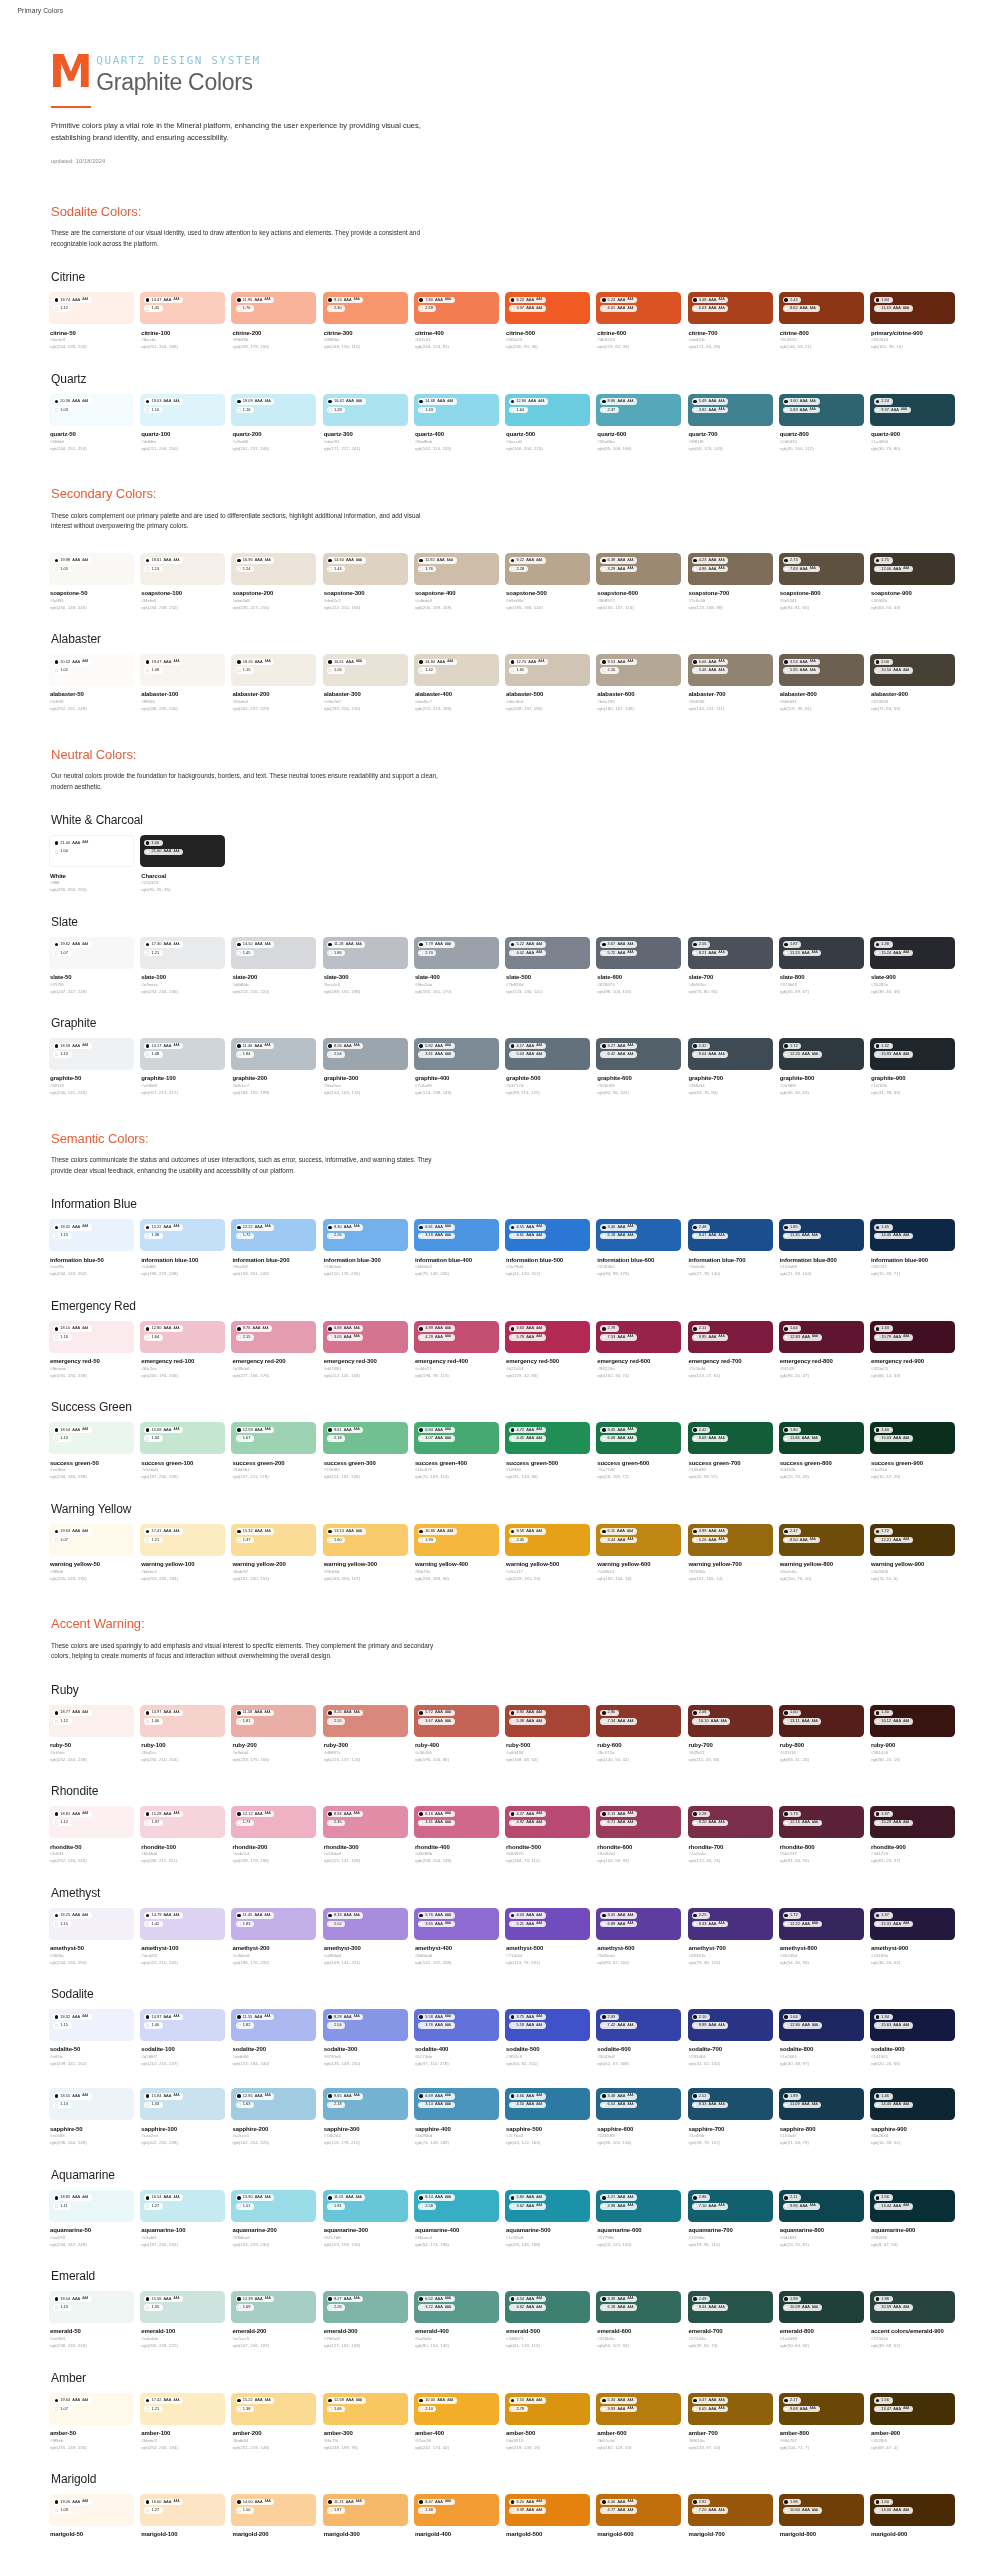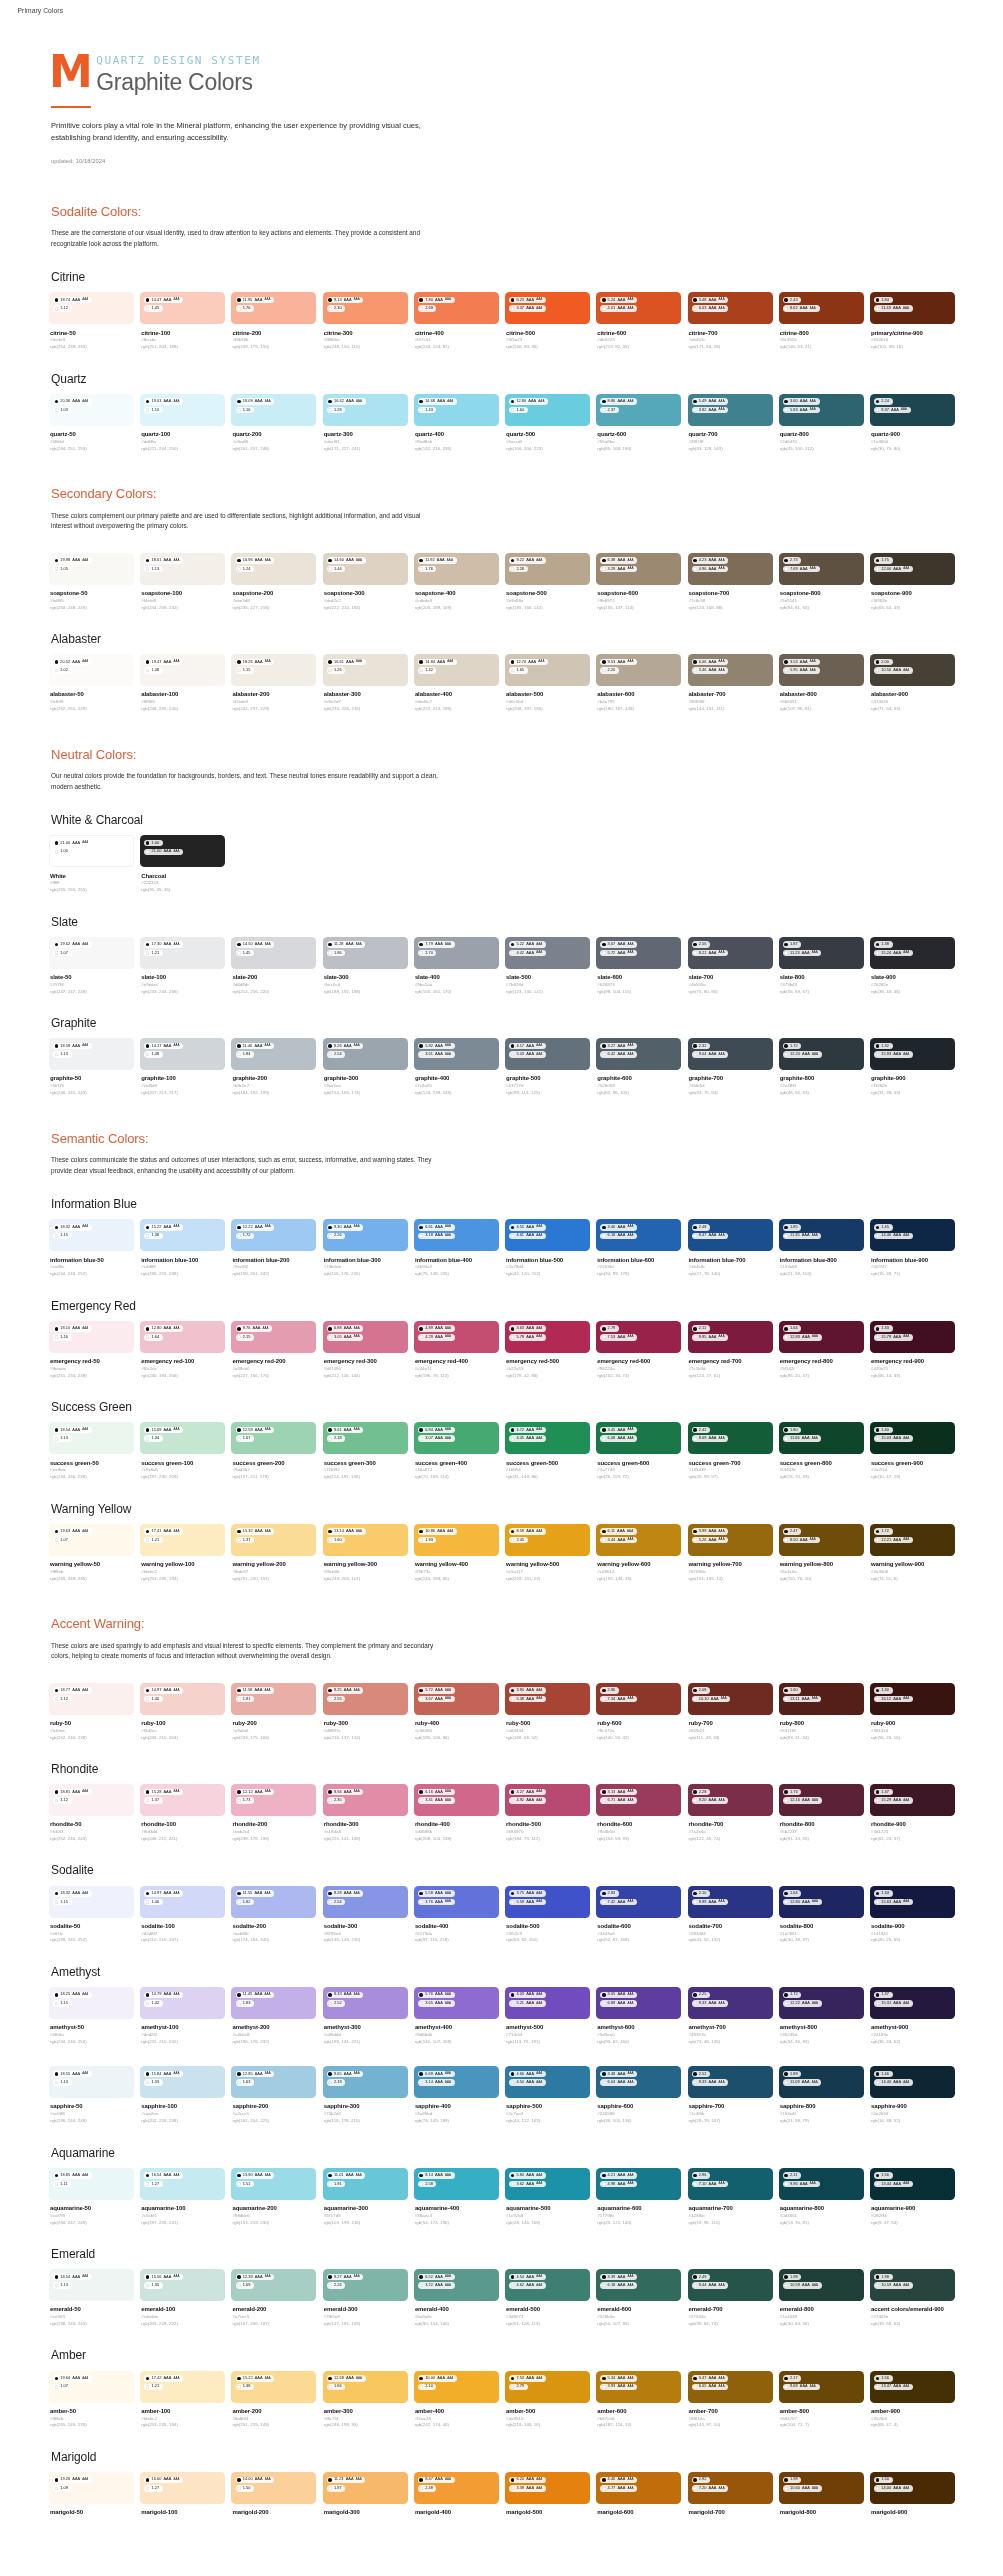--- a/index.html
+++ b/index.html
@@ -2249,20 +2249,21 @@
                 <div class="swatch-rgb">rgb(74, 51, 6)</div>
               </div>
             </div>
           </div>
         </div>
       </div>
       <div class="section">
         <h2 class="section-title">Accent Warning:</h2>
         <p class="section-desc">These colors are used sparingly to add emphasis and visual interest to specific elements. They complement the primary and secondary colors, helping to create moments of focus and interaction without overwhelming the overall design.</p>
         <div class="ramp">
+          <div class="ramp-name">Ruby</div>
           <div class="ramp-grid">
             <div class="swatch-cell">
               <div class="swatch" style="background: rgb(252, 240, 238);">
                 <span class="badge on-light">
                   <span class="dot black"></span>
                   <span class="aaa">18.77</span>
                   <span class="aaa">AAA</span>
                   <span class="aaa-sm">AAA</span>
                 </span>
                 <span class="badge on-light">
@@ -2648,20 +2649,221 @@
               </div>
               <div class="swatch-meta">
                 <div class="swatch-label">rhondite-900</div>
                 <div class="swatch-hex">#3d1725</div>
                 <div class="swatch-rgb">rgb(61, 23, 37)</div>
               </div>
             </div>
           </div>
         </div>
         <div class="ramp">
+          <div class="ramp-name">Amethyst</div>
+          <div class="ramp-grid">
+            <div class="swatch-cell">
+              <div class="swatch" style="background: rgb(244, 240, 250);">
+                <span class="badge on-light">
+                  <span class="dot black"></span>
+                  <span class="aaa">18.25</span>
+                  <span class="aaa">AAA</span>
+                  <span class="aaa-sm">AAA</span>
+                </span>
+                <span class="badge on-light">
+                  <span class="dot white"></span>
+                  <span class="aaa">1.15</span>
+                </span>
+              </div>
+              <div class="swatch-meta">
+                <div class="swatch-label">amethyst-50</div>
+                <div class="swatch-hex">#f4f0fa</div>
+                <div class="swatch-rgb">rgb(244, 240, 250)</div>
+              </div>
+            </div>
+            <div class="swatch-cell">
+              <div class="swatch" style="background: rgb(222, 210, 242);">
+                <span class="badge on-light">
+                  <span class="dot black"></span>
+                  <span class="aaa">14.79</span>
+                  <span class="aaa">AAA</span>
+                  <span class="aaa-sm">AAA</span>
+                </span>
+                <span class="badge on-light">
+                  <span class="dot white"></span>
+                  <span class="aaa">1.42</span>
+                </span>
+              </div>
+              <div class="swatch-meta">
+                <div class="swatch-label">amethyst-100</div>
+                <div class="swatch-hex">#ded2f2</div>
+                <div class="swatch-rgb">rgb(222, 210, 242)</div>
+              </div>
+            </div>
+            <div class="swatch-cell">
+              <div class="swatch" style="background: rgb(196, 176, 232);">
+                <span class="badge on-light">
+                  <span class="dot black"></span>
+                  <span class="aaa">11.45</span>
+                  <span class="aaa">AAA</span>
+                  <span class="aaa-sm">AAA</span>
+                </span>
+                <span class="badge on-light">
+                  <span class="dot white"></span>
+                  <span class="aaa">1.83</span>
+                </span>
+              </div>
+              <div class="swatch-meta">
+                <div class="swatch-label">amethyst-200</div>
+                <div class="swatch-hex">#c4b0e8</div>
+                <div class="swatch-rgb">rgb(196, 176, 232)</div>
+              </div>
+            </div>
+            <div class="swatch-cell">
+              <div class="swatch" style="background: rgb(169, 141, 221);">
+                <span class="badge on-dark">
+                  <span class="dot black"></span>
+                  <span class="aaa">8.33</span>
+                  <span class="aaa">AAA</span>
+                  <span class="aaa-sm">AAA</span>
+                </span>
+                <span class="badge on-dark">
+                  <span class="dot white"></span>
+                  <span class="aaa">2.52</span>
+                </span>
+              </div>
+              <div class="swatch-meta">
+                <div class="swatch-label">amethyst-300</div>
+                <div class="swatch-hex">#a98ddd</div>
+                <div class="swatch-rgb">rgb(169, 141, 221)</div>
+              </div>
+            </div>
+            <div class="swatch-cell">
+              <div class="swatch" style="background: rgb(141, 107, 208);">
+                <span class="badge on-dark">
+                  <span class="dot black"></span>
+                  <span class="aaa">5.76</span>
+                  <span class="aaa">AAA</span>
+                  <span class="aaa-sm">AAA</span>
+                </span>
+                <span class="badge on-dark">
+                  <span class="dot white"></span>
+                  <span class="aaa">3.65</span>
+                  <span class="aaa">AAA</span>
+                  <span class="aaa-sm">AAA</span>
+                </span>
+              </div>
+              <div class="swatch-meta">
+                <div class="swatch-label">amethyst-400</div>
+                <div class="swatch-hex">#8d6bd0</div>
+                <div class="swatch-rgb">rgb(141, 107, 208)</div>
+              </div>
+            </div>
+            <div class="swatch-cell">
+              <div class="swatch" style="background: rgb(113, 76, 191);">
+                <span class="badge on-dark">
+                  <span class="dot black"></span>
+                  <span class="aaa">4.03</span>
+                  <span class="aaa">AAA</span>
+                  <span class="aaa-sm">AAA</span>
+                </span>
+                <span class="badge on-dark">
+                  <span class="dot white"></span>
+                  <span class="aaa">5.21</span>
+                  <span class="aaa">AAA</span>
+                  <span class="aaa-sm">AAA</span>
+                </span>
+              </div>
+              <div class="swatch-meta">
+                <div class="swatch-label">amethyst-500</div>
+                <div class="swatch-hex">#714cbf</div>
+                <div class="swatch-rgb">rgb(113, 76, 191)</div>
+              </div>
+            </div>
+            <div class="swatch-cell">
+              <div class="swatch" style="background: rgb(93, 62, 160);">
+                <span class="badge on-dark">
+                  <span class="dot black"></span>
+                  <span class="aaa">3.05</span>
+                  <span class="aaa">AAA</span>
+                  <span class="aaa-sm">AAA</span>
+                </span>
+                <span class="badge on-dark">
+                  <span class="dot white"></span>
+                  <span class="aaa">6.89</span>
+                  <span class="aaa">AAA</span>
+                  <span class="aaa-sm">AAA</span>
+                </span>
+              </div>
+              <div class="swatch-meta">
+                <div class="swatch-label">amethyst-600</div>
+                <div class="swatch-hex">#5d3ea0</div>
+                <div class="swatch-rgb">rgb(93, 62, 160)</div>
+              </div>
+            </div>
+            <div class="swatch-cell">
+              <div class="swatch" style="background: rgb(73, 48, 126);">
+                <span class="badge on-dark">
+                  <span class="dot black"></span>
+                  <span class="aaa">2.25</span>
+                </span>
+                <span class="badge on-dark">
+                  <span class="dot white"></span>
+                  <span class="aaa">9.33</span>
+                  <span class="aaa">AAA</span>
+                  <span class="aaa-sm">AAA</span>
+                </span>
+              </div>
+              <div class="swatch-meta">
+                <div class="swatch-label">amethyst-700</div>
+                <div class="swatch-hex">#49307e</div>
+                <div class="swatch-rgb">rgb(73, 48, 126)</div>
+              </div>
+            </div>
+            <div class="swatch-cell">
+              <div class="swatch" style="background: rgb(54, 36, 93);">
+                <span class="badge on-dark">
+                  <span class="dot black"></span>
+                  <span class="aaa">1.72</span>
+                </span>
+                <span class="badge on-dark">
+                  <span class="dot white"></span>
+                  <span class="aaa">12.22</span>
+                  <span class="aaa">AAA</span>
+                  <span class="aaa-sm">AAA</span>
+                </span>
+              </div>
+              <div class="swatch-meta">
+                <div class="swatch-label">amethyst-800</div>
+                <div class="swatch-hex">#36245d</div>
+                <div class="swatch-rgb">rgb(54, 36, 93)</div>
+              </div>
+            </div>
+            <div class="swatch-cell">
+              <div class="swatch" style="background: rgb(36, 24, 62);">
+                <span class="badge on-dark">
+                  <span class="dot black"></span>
+                  <span class="aaa">1.37</span>
+                </span>
+                <span class="badge on-dark">
+                  <span class="dot white"></span>
+                  <span class="aaa">15.31</span>
+                  <span class="aaa">AAA</span>
+                  <span class="aaa-sm">AAA</span>
+                </span>
+              </div>
+              <div class="swatch-meta">
+                <div class="swatch-label">amethyst-900</div>
+                <div class="swatch-hex">#24183e</div>
+                <div class="swatch-rgb">rgb(36, 24, 62)</div>
+              </div>
+            </div>
+          </div>
+        </div>
+        <div class="ramp">
           <div class="ramp-name">Sodalite</div>
           <div class="ramp-grid">
             <div class="swatch-cell">
               <div class="swatch" style="background: rgb(239, 241, 252);">
                 <span class="badge on-light">
                   <span class="dot black"></span>
                   <span class="aaa">18.32</span>
                   <span class="aaa">AAA</span>
                   <span class="aaa-sm">AAA</span>
                 </span>
@@ -2842,221 +3044,20 @@
                   <span class="dot white"></span>
                   <span class="aaa">15.63</span>
                   <span class="aaa">AAA</span>
                   <span class="aaa-sm">AAA</span>
                 </span>
               </div>
               <div class="swatch-meta">
                 <div class="swatch-label">sodalite-900</div>
                 <div class="swatch-hex">#141941</div>
                 <div class="swatch-rgb">rgb(20, 25, 65)</div>
-              </div>
-            </div>
-          </div>
-        </div>
-        <div class="ramp">
-          <div class="ramp-name">Amethyst</div>
-          <div class="ramp-grid">
-            <div class="swatch-cell">
-              <div class="swatch" style="background: rgb(244, 240, 250);">
-                <span class="badge on-light">
-                  <span class="dot black"></span>
-                  <span class="aaa">18.25</span>
-                  <span class="aaa">AAA</span>
-                  <span class="aaa-sm">AAA</span>
-                </span>
-                <span class="badge on-light">
-                  <span class="dot white"></span>
-                  <span class="aaa">1.15</span>
-                </span>
-              </div>
-              <div class="swatch-meta">
-                <div class="swatch-label">amethyst-50</div>
-                <div class="swatch-hex">#f4f0fa</div>
-                <div class="swatch-rgb">rgb(244, 240, 250)</div>
-              </div>
-            </div>
-            <div class="swatch-cell">
-              <div class="swatch" style="background: rgb(222, 210, 242);">
-                <span class="badge on-light">
-                  <span class="dot black"></span>
-                  <span class="aaa">14.79</span>
-                  <span class="aaa">AAA</span>
-                  <span class="aaa-sm">AAA</span>
-                </span>
-                <span class="badge on-light">
-                  <span class="dot white"></span>
-                  <span class="aaa">1.42</span>
-                </span>
-              </div>
-              <div class="swatch-meta">
-                <div class="swatch-label">amethyst-100</div>
-                <div class="swatch-hex">#ded2f2</div>
-                <div class="swatch-rgb">rgb(222, 210, 242)</div>
-              </div>
-            </div>
-            <div class="swatch-cell">
-              <div class="swatch" style="background: rgb(196, 176, 232);">
-                <span class="badge on-light">
-                  <span class="dot black"></span>
-                  <span class="aaa">11.45</span>
-                  <span class="aaa">AAA</span>
-                  <span class="aaa-sm">AAA</span>
-                </span>
-                <span class="badge on-light">
-                  <span class="dot white"></span>
-                  <span class="aaa">1.83</span>
-                </span>
-              </div>
-              <div class="swatch-meta">
-                <div class="swatch-label">amethyst-200</div>
-                <div class="swatch-hex">#c4b0e8</div>
-                <div class="swatch-rgb">rgb(196, 176, 232)</div>
-              </div>
-            </div>
-            <div class="swatch-cell">
-              <div class="swatch" style="background: rgb(169, 141, 221);">
-                <span class="badge on-dark">
-                  <span class="dot black"></span>
-                  <span class="aaa">8.33</span>
-                  <span class="aaa">AAA</span>
-                  <span class="aaa-sm">AAA</span>
-                </span>
-                <span class="badge on-dark">
-                  <span class="dot white"></span>
-                  <span class="aaa">2.52</span>
-                </span>
-              </div>
-              <div class="swatch-meta">
-                <div class="swatch-label">amethyst-300</div>
-                <div class="swatch-hex">#a98ddd</div>
-                <div class="swatch-rgb">rgb(169, 141, 221)</div>
-              </div>
-            </div>
-            <div class="swatch-cell">
-              <div class="swatch" style="background: rgb(141, 107, 208);">
-                <span class="badge on-dark">
-                  <span class="dot black"></span>
-                  <span class="aaa">5.76</span>
-                  <span class="aaa">AAA</span>
-                  <span class="aaa-sm">AAA</span>
-                </span>
-                <span class="badge on-dark">
-                  <span class="dot white"></span>
-                  <span class="aaa">3.65</span>
-                  <span class="aaa">AAA</span>
-                  <span class="aaa-sm">AAA</span>
-                </span>
-              </div>
-              <div class="swatch-meta">
-                <div class="swatch-label">amethyst-400</div>
-                <div class="swatch-hex">#8d6bd0</div>
-                <div class="swatch-rgb">rgb(141, 107, 208)</div>
-              </div>
-            </div>
-            <div class="swatch-cell">
-              <div class="swatch" style="background: rgb(113, 76, 191);">
-                <span class="badge on-dark">
-                  <span class="dot black"></span>
-                  <span class="aaa">4.03</span>
-                  <span class="aaa">AAA</span>
-                  <span class="aaa-sm">AAA</span>
-                </span>
-                <span class="badge on-dark">
-                  <span class="dot white"></span>
-                  <span class="aaa">5.21</span>
-                  <span class="aaa">AAA</span>
-                  <span class="aaa-sm">AAA</span>
-                </span>
-              </div>
-              <div class="swatch-meta">
-                <div class="swatch-label">amethyst-500</div>
-                <div class="swatch-hex">#714cbf</div>
-                <div class="swatch-rgb">rgb(113, 76, 191)</div>
-              </div>
-            </div>
-            <div class="swatch-cell">
-              <div class="swatch" style="background: rgb(93, 62, 160);">
-                <span class="badge on-dark">
-                  <span class="dot black"></span>
-                  <span class="aaa">3.05</span>
-                  <span class="aaa">AAA</span>
-                  <span class="aaa-sm">AAA</span>
-                </span>
-                <span class="badge on-dark">
-                  <span class="dot white"></span>
-                  <span class="aaa">6.89</span>
-                  <span class="aaa">AAA</span>
-                  <span class="aaa-sm">AAA</span>
-                </span>
-              </div>
-              <div class="swatch-meta">
-                <div class="swatch-label">amethyst-600</div>
-                <div class="swatch-hex">#5d3ea0</div>
-                <div class="swatch-rgb">rgb(93, 62, 160)</div>
-              </div>
-            </div>
-            <div class="swatch-cell">
-              <div class="swatch" style="background: rgb(73, 48, 126);">
-                <span class="badge on-dark">
-                  <span class="dot black"></span>
-                  <span class="aaa">2.25</span>
-                </span>
-                <span class="badge on-dark">
-                  <span class="dot white"></span>
-                  <span class="aaa">9.33</span>
-                  <span class="aaa">AAA</span>
-                  <span class="aaa-sm">AAA</span>
-                </span>
-              </div>
-              <div class="swatch-meta">
-                <div class="swatch-label">amethyst-700</div>
-                <div class="swatch-hex">#49307e</div>
-                <div class="swatch-rgb">rgb(73, 48, 126)</div>
-              </div>
-            </div>
-            <div class="swatch-cell">
-              <div class="swatch" style="background: rgb(54, 36, 93);">
-                <span class="badge on-dark">
-                  <span class="dot black"></span>
-                  <span class="aaa">1.72</span>
-                </span>
-                <span class="badge on-dark">
-                  <span class="dot white"></span>
-                  <span class="aaa">12.22</span>
-                  <span class="aaa">AAA</span>
-                  <span class="aaa-sm">AAA</span>
-                </span>
-              </div>
-              <div class="swatch-meta">
-                <div class="swatch-label">amethyst-800</div>
-                <div class="swatch-hex">#36245d</div>
-                <div class="swatch-rgb">rgb(54, 36, 93)</div>
-              </div>
-            </div>
-            <div class="swatch-cell">
-              <div class="swatch" style="background: rgb(36, 24, 62);">
-                <span class="badge on-dark">
-                  <span class="dot black"></span>
-                  <span class="aaa">1.37</span>
-                </span>
-                <span class="badge on-dark">
-                  <span class="dot white"></span>
-                  <span class="aaa">15.31</span>
-                  <span class="aaa">AAA</span>
-                  <span class="aaa-sm">AAA</span>
-                </span>
-              </div>
-              <div class="swatch-meta">
-                <div class="swatch-label">amethyst-900</div>
-                <div class="swatch-hex">#24183e</div>
-                <div class="swatch-rgb">rgb(36, 24, 62)</div>
               </div>
             </div>
           </div>
         </div>
         <div class="ramp">
           <div class="ramp-grid">
             <div class="swatch-cell">
               <div class="swatch" style="background: rgb(236, 244, 248);">
                 <span class="badge on-light">
                   <span class="dot black"></span>

